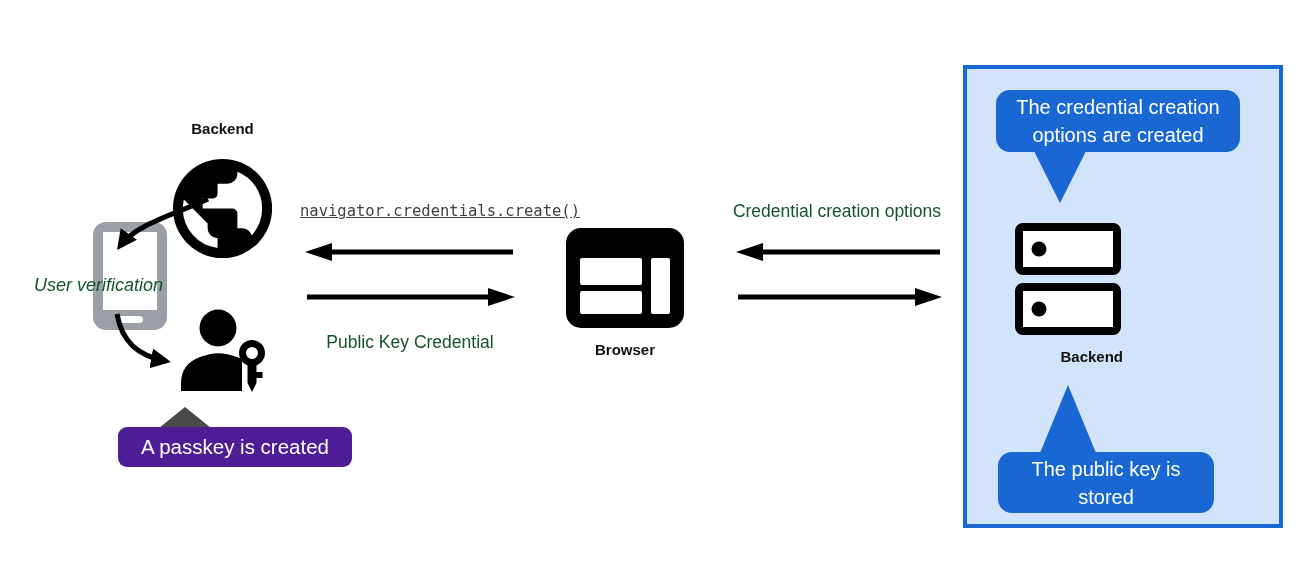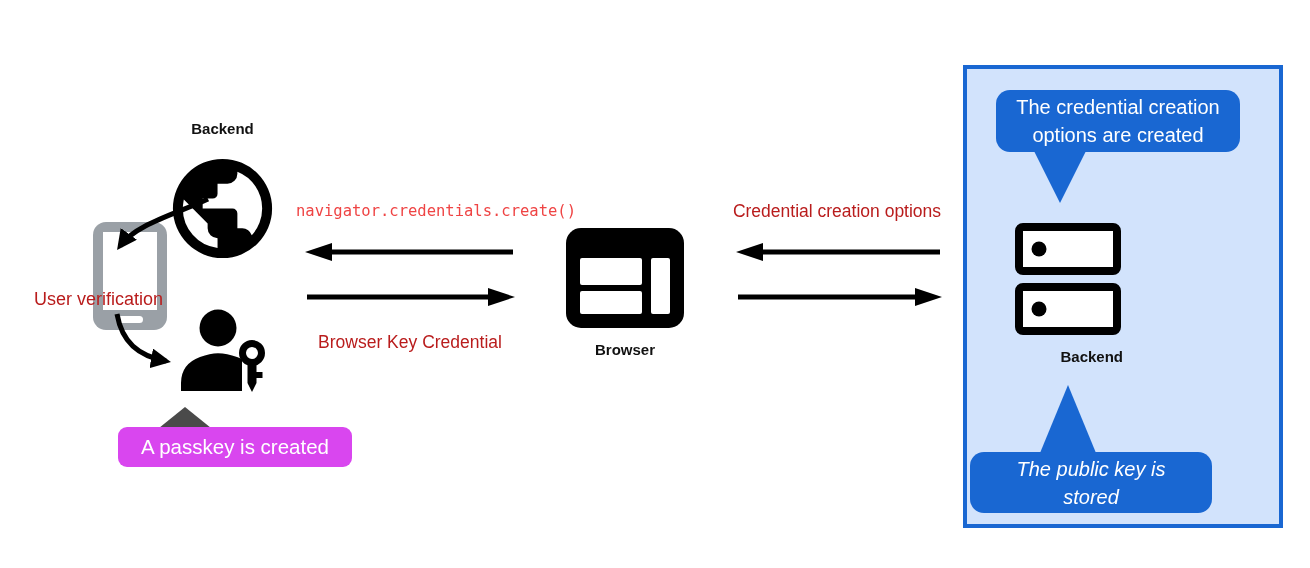--- a/index.html
+++ b/index.html
@@ -1,23 +1,23 @@
 <!DOCTYPE html>
 <html><head>
 <meta charset="utf-8">
 <style>
   html,body{margin:0;padding:0;background:#fff;}
   #canvas{position:relative;width:1310px;height:568px;background:#ffffff;overflow:hidden;
           font-family:"Liberation Sans",sans-serif;color:#1f1f1f;}
   .abs{position:absolute;}
-  .lbl{font-size:17.5px;color:#b91c1c;white-space:nowrap;}
+  .lbl{font-size:17.5px;color:#14532d;white-space:nowrap;}
   .lbl-c{text-align:center;}
   .bold-lbl{font-size:15px;font-weight:700;color:#111;text-align:center;white-space:nowrap;}
-  .code{font-family:"DejaVu Sans Mono",monospace;font-size:15.5px;color:#ef4444;text-align:center;white-space:nowrap;}
-  .bubble-dark{background:#d946ef;color:#fff;border-radius:9px;font-size:20.5px;
+  .code{font-family:"DejaVu Sans Mono",monospace;font-size:15.5px;color:#404040;text-align:right;white-space:nowrap;text-decoration:underline;}
+  .bubble-dark{background:#4c1d95;color:#fff;border-radius:9px;font-size:20.5px;
                display:flex;align-items:center;justify-content:center;z-index:3;}
   .bubble-blue{background:#1967d2;color:#fff;border-radius:14px;font-size:20px;line-height:28px;
                display:flex;align-items:center;justify-content:center;text-align:center;
                white-space:pre-line;z-index:3;}
   .tri{width:0;height:0;z-index:3;}
   .tri-dark-up{border-left:26px solid transparent;border-right:26px solid transparent;
                border-bottom:21px solid #4a4a4a;}
   .tri-blue-down{border-left:26px solid transparent;border-right:26px solid transparent;
                  border-top:52px solid #1967d2;}
   .tri-blue-up{border-left:28px solid transparent;border-right:28px solid transparent;
@@ -54,38 +54,38 @@
   <svg class="abs z4" style="left:100px;top:190px;" width="130" height="200" viewBox="0 0 130 200">
     <defs>
       <marker id="ah" viewBox="0 0 10 10" refX="7.5" refY="5" markerWidth="4" markerHeight="4" orient="auto">
         <path d="M0,0 L10,5 L0,10 z" fill="#000"></path>
       </marker>
     </defs>
     <path d="M108,9 C76,24 36,34 20,56" fill="none" stroke="#000" stroke-width="5" marker-end="url(#ah)"></path>
     <path d="M17,124 C22,152 38,166 66,171" fill="none" stroke="#000" stroke-width="5" marker-end="url(#ah)"></path>
   </svg>
 
-  <div class="abs lbl z4" style="left:34px;top:289px;font-size:18px;">User verification</div>
+  <div class="abs lbl z4" style="left:34px;top:275px;font-size:18px;font-style:italic;">User verification</div>
 
   <div class="abs tri tri-dark-up" style="left:159px;top:407px;"></div>
   <div class="abs bubble-dark" style="left:118px;top:427px;width:234px;height:40px;">A passkey is created</div>
 
   <div class="abs code" style="left:292px;top:202px;width:288px;">navigator.credentials.create()</div>
 
   <svg class="abs" style="left:305px;top:241px;" width="210" height="22" viewBox="0 0 210 22">
     <line x1="25" y1="11" x2="208" y2="11" stroke="#000" stroke-width="5"></line>
     <polygon points="0,11 27,2 27,20" fill="#000"></polygon>
   </svg>
 
   <svg class="abs" style="left:305px;top:286px;" width="210" height="22" viewBox="0 0 210 22">
     <line x1="2" y1="11" x2="185" y2="11" stroke="#000" stroke-width="5"></line>
     <polygon points="210,11 183,2 183,20" fill="#000"></polygon>
   </svg>
 
-  <div class="abs lbl lbl-c" style="left:305px;top:332px;width:210px;">Browser Key Credential</div>
+  <div class="abs lbl lbl-c" style="left:305px;top:332px;width:210px;">Public Key Credential</div>
 
   <svg class="abs" style="left:566px;top:228px;" width="118" height="100" viewBox="0 0 118 100">
     <rect x="0" y="0" width="118" height="100" rx="15" fill="#000"></rect>
     <rect x="14" y="30" width="62" height="27" rx="2" fill="#fff"></rect>
     <rect x="14" y="63" width="62" height="23" rx="2" fill="#fff"></rect>
     <rect x="85" y="30" width="19" height="56" rx="2" fill="#fff"></rect>
   </svg>
   <div class="abs bold-lbl" style="left:566px;top:341px;width:118px;">Browser</div>
 
   <div class="abs lbl lbl-c" style="left:722px;top:201px;width:230px;">Credential creation options</div>
@@ -109,16 +109,16 @@
 
   <svg class="abs z2" style="left:1013px;top:221px;" width="110" height="118" viewBox="0 0 110 118">
     <rect x="6" y="6" width="98" height="44" rx="4" fill="#fff" stroke="#000" stroke-width="8"></rect>
     <circle cx="26" cy="28" r="7.5" fill="#000"></circle>
     <rect x="6" y="66" width="98" height="44" rx="4" fill="#fff" stroke="#000" stroke-width="8"></rect>
     <circle cx="26" cy="88" r="7.5" fill="#000"></circle>
   </svg>
   <div class="abs bold-lbl z2" style="left:1013px;top:348px;width:110px;text-align:right;">Backend</div>
 
   <div class="abs tri tri-blue-up" style="left:1040px;top:385px;"></div>
-  <div class="abs bubble-blue" style="left:970px;top:452px;width:242px;height:61px;font-style:italic;">The public key is
+  <div class="abs bubble-blue" style="left:998px;top:452px;width:216px;height:61px;">The public key is
 stored</div>
 
 </div>
 
 </body></html>

